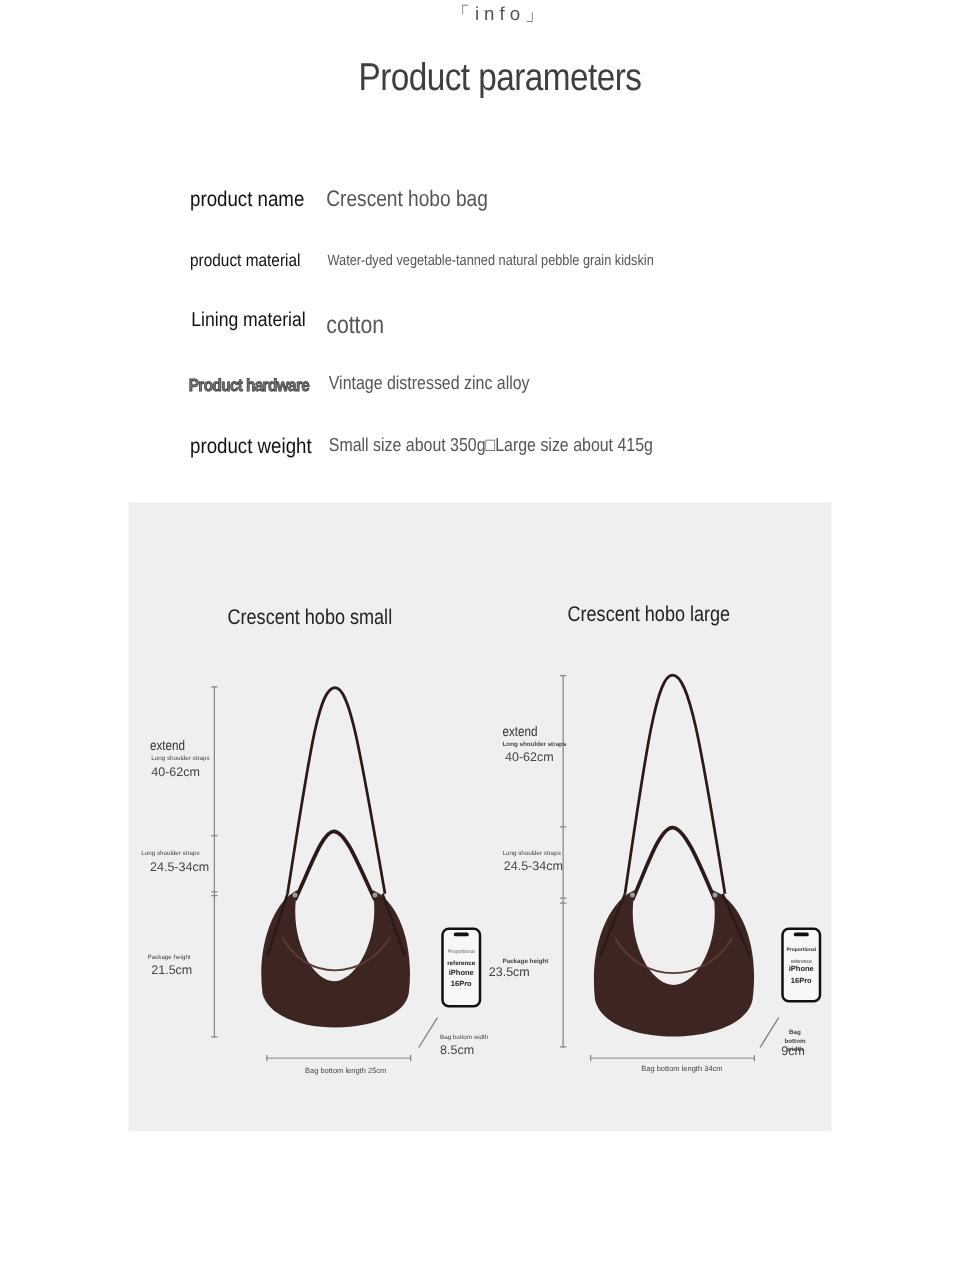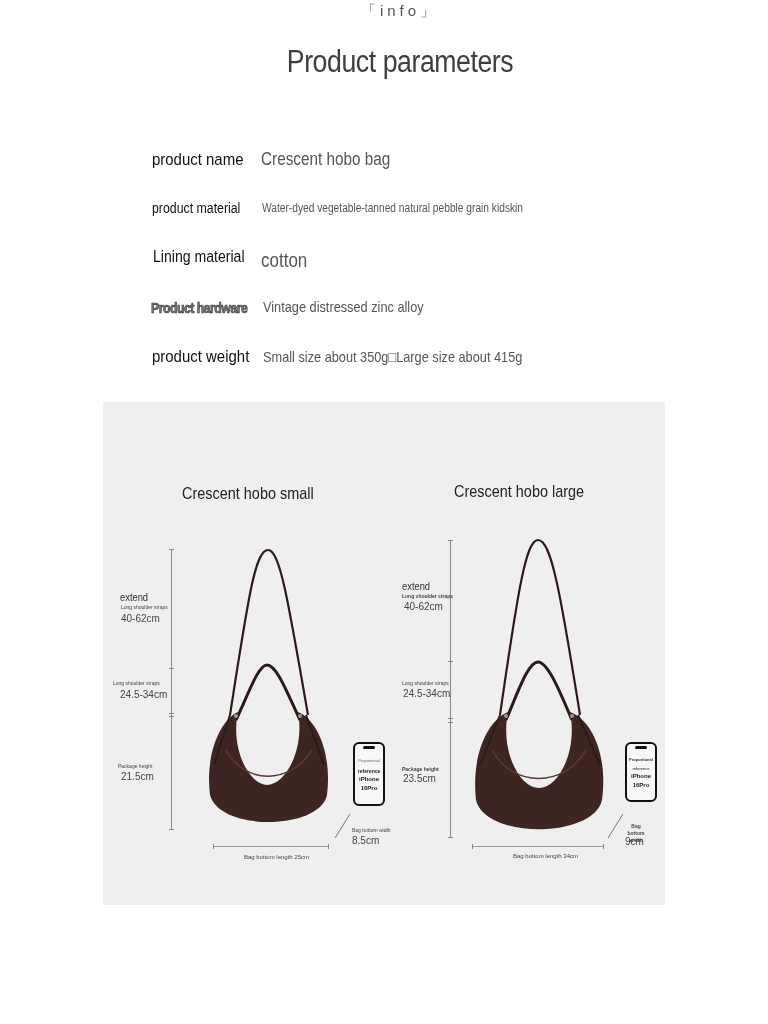--- a/index.html
+++ b/index.html
@@ -138,21 +138,21 @@
   <div class="abs tick-h" style="left:448px;top:837px;"></div>
 
   <div class="abs extend" style="left:402px;top:580px;">extend</div>
   <div class="abs tiny" style="left:402px;top:593px;font-weight:bold;">Long shoulder straps</div>
   <div class="abs big-dim" style="left:404px;top:601px;">40-62cm</div>
 
   <div class="abs tiny" style="left:402px;top:680px;">Long shoulder straps</div>
   <div class="abs big-dim" style="left:403px;top:688px;">24.5-34cm</div>
 
   <div class="abs tiny" style="left:402px;top:766px;font-weight:bold;">Package height</div>
-  <div class="abs big-dim" style="left:403px;top:773px;">23.5cm</div>
+  <div class="abs big-dim" style="left:391px;top:773px;">23.5cm</div>
 
   <svg class="abs" style="left:468px;top:530px;" width="145" height="315" viewBox="0 0 145 315">
     <path d="M32 185 C 50 60, 58 10, 70 10 C 83 10, 92 60, 112 185" fill="none" stroke="#2c1a17" stroke-width="2.2"></path>
     <path d="M38 190 C 50 162, 60 132, 70 132 C 80 132, 92 162, 104 190" fill="none" stroke="#2c1a17" stroke-width="3"></path>
     <path d="M8 270 C 3 225, 20 190, 40 182 C 32 222, 52 258, 71 258 C 90 258, 110 222, 102 182 C 124 190, 140 225, 134 270 C 126 308, 18 310, 8 270 Z" fill="#3d2622"></path>
     <path d="M24 220 C 45 258, 96 258, 118 220" fill="none" stroke="#5a3a33" stroke-width="1.5"></path>
     <path d="M32 185 L 12 235" stroke="#2c1a17" stroke-width="2"></path>
     <path d="M110 185 L 132 235" stroke="#2c1a17" stroke-width="2"></path>
     <circle cx="38" cy="186" r="2" fill="#9a9a9a"></circle>
     <circle cx="104" cy="186" r="2" fill="#9a9a9a"></circle>

